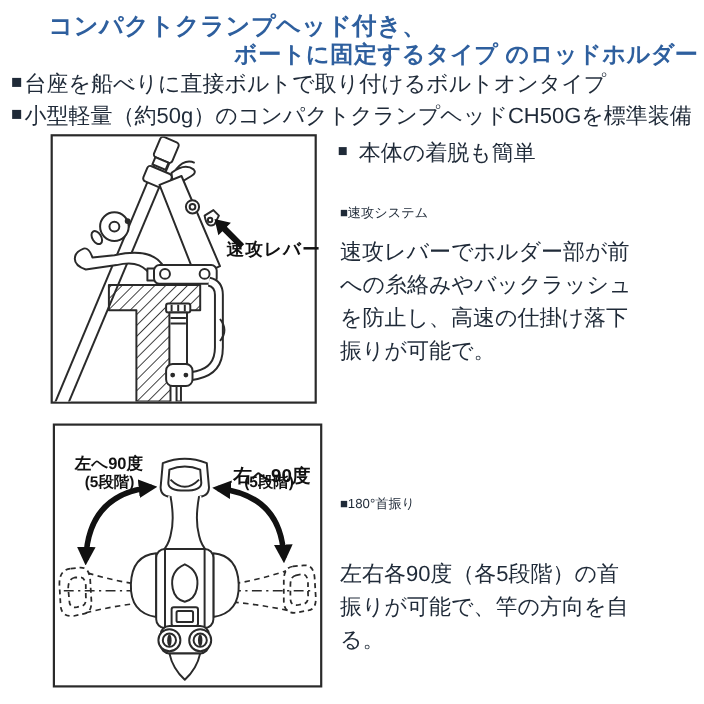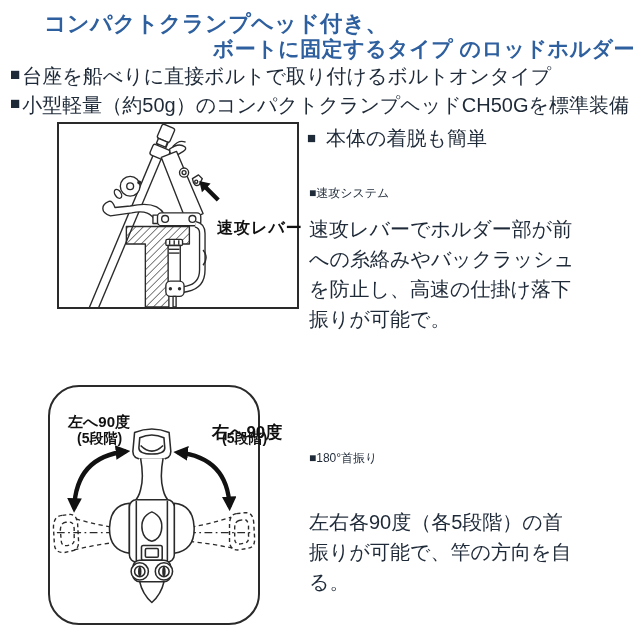--- a/index.html
+++ b/index.html
@@ -14,22 +14,22 @@
   .h2{right:5px;top:35px;font-size:21px;}
   .bullet{display:flex;align-items:flex-start;font-size:20px;font-weight:500;white-space:nowrap;color:#1f2a38;}
   .bullet .mk{margin-right:2px;font-size:17px;line-height:24px;}
   .b1{left:10px;top:63px;}
   .b2{left:10px;top:92px;}
   .b3{left:307px;top:125px;}
   .b3 .mk{margin-right:10px;font-size:15px;line-height:25px;}
   .sec-title{font-size:12px;font-weight:500;white-space:nowrap;color:#1f2a38;}
   .sec-line{font-size:20px;font-weight:400;line-height:30px;white-space:nowrap;color:#1f2a38;}
   .figure{border:2px solid #2a2a2a;background:#fff;box-sizing:border-box;}
-  .fig1{left:57px;top:122px;width:242px;height:187px;}
-  .fig2{left:48px;top:385px;width:212px;height:240px;border-radius:31px;}
+  .fig1{left:46px;top:122px;width:242px;height:245px;}
+  .fig2{left:48px;top:385px;width:245px;height:240px;}
   .figure svg{display:block;width:100%;height:100%;}
   .fig-label{position:absolute;font-weight:700;color:#111;white-space:nowrap;line-height:1;}
   .lbl-lever{left:158px;top:96px;font-size:16px;letter-spacing:1px;}
   .lbl-l1{left:18px;top:27px;font-size:15px;}
   .lbl-l2{left:27px;top:44px;font-size:14px;}
   .lbl-r1{left:162px;top:37px;font-size:17px;}
   .lbl-r2{left:172px;top:44px;font-size:14px;}
 </style>
 </head>
 <body>

